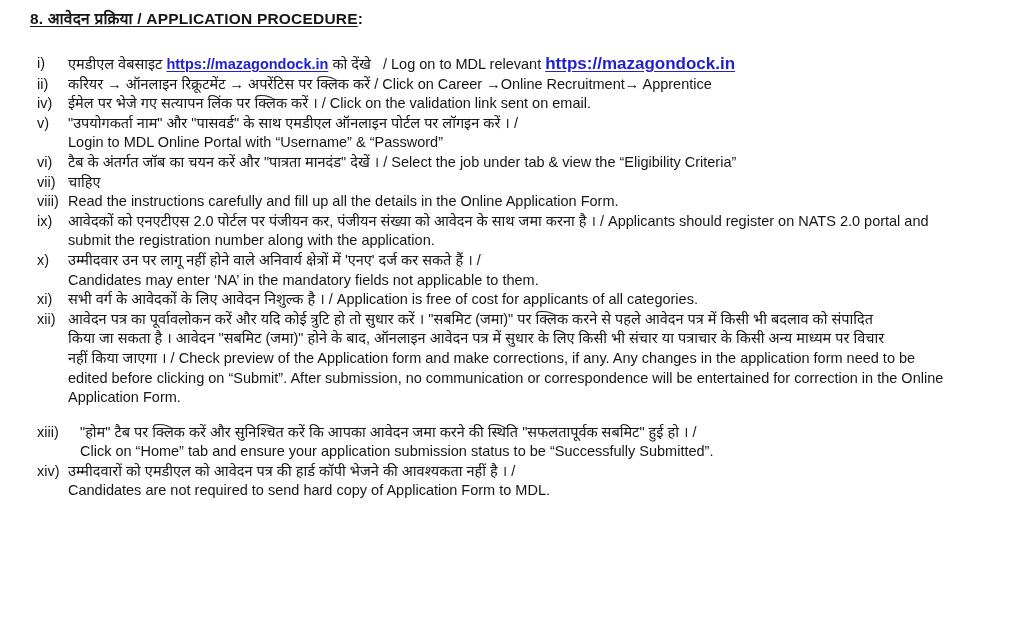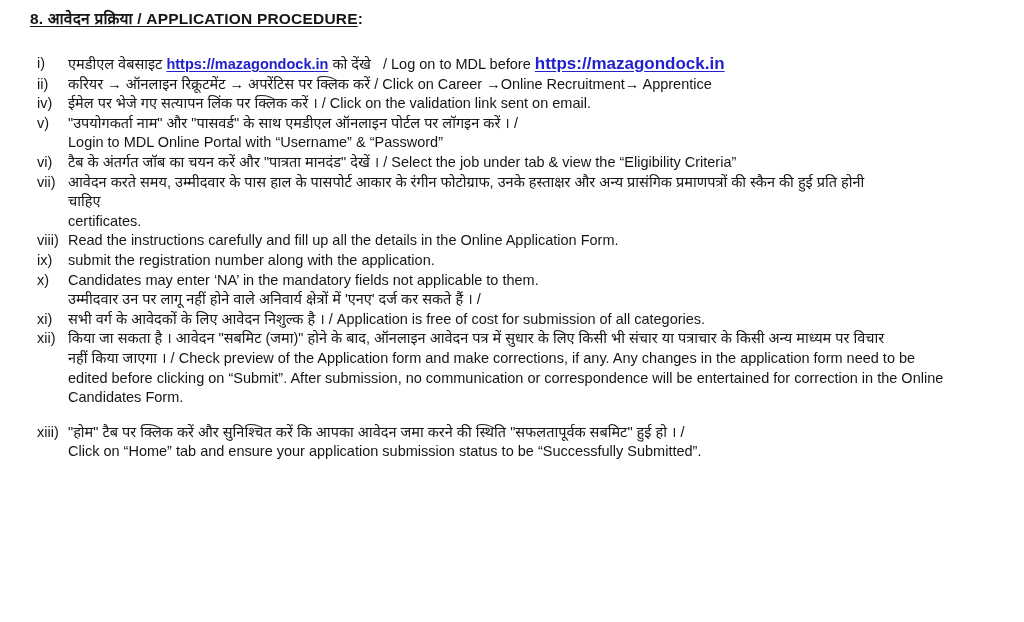--- a/index.html
+++ b/index.html
@@ -30,20 +30,21 @@
   }
   .proc-list {
     margin-top: 25px;
   }
   .proc-item {
     display: flex;
     align-items: flex-start;
   }
   .proc-item.gap-before {
     margin-top: 15px;
+    gap: 12px;
   }
   .item-num {
     flex: 0 0 38px;
     box-sizing: border-box;
     padding-left: 7px;
     font-size: 14.5px;
     line-height: 19.6px;
     white-space: pre;
   }
   .item-content {
@@ -69,21 +70,21 @@
 </head>
 <body>
 
 <div class="page">
   <div class="doc-title"><span class="u">8. आवेदन प्रक्रिया / APPLICATION PROCEDURE</span><span>:</span></div>
 
   <div class="proc-list">
       <div class="proc-item">
         <span class="item-num">i)</span>
         <div class="item-content">
-          <div class="item-line"><span>एमडीएल वेबसाइट </span><a href="#" class="doc-link">https://mazagondock.in</a><span> को देंखे   / Log on to MDL before </span><a href="#" class="doc-link link-lg">https://mazagondock.in</a></div>
+          <div class="item-line"><span>एमडीएल वेबसाइट </span><a href="#" class="doc-link">https://mazagondock.in</a><span> को देंखे   / Log on to MDL relevant </span><a href="#" class="doc-link link-lg">https://mazagondock.in</a></div>
         </div>
       </div>
       <div class="proc-item">
         <span class="item-num">ii)</span>
         <div class="item-content">
           <div class="item-line"><span>करियर → ऑनलाइन रिक्रूटमेंट → अपरेंटिस पर क्लिक करें / Click on Career →Online Recruitment→ Apprentice</span></div>
         </div>
       </div>
       <div class="proc-item">
         <span class="item-num">iv)</span>
@@ -100,60 +101,67 @@
       </div>
       <div class="proc-item">
         <span class="item-num">vi)</span>
         <div class="item-content">
           <div class="item-line"><span>टैब के अंतर्गत जॉब का चयन करें और "पात्रता मानदंड" देखें । / Select the job under tab &amp; view the “Eligibility Criteria”</span></div>
         </div>
       </div>
       <div class="proc-item">
         <span class="item-num">vii)</span>
         <div class="item-content">
-          <div class="item-line"><span>आवेदन करते समय, उम्मीदवार के पास हाल के पासपोर्ट आकार के रंगीन फोटोग्राफ, उनके हस्ताक्षर और अन्य प्रासंगिक प्रमाणपत्रों की स्कैन की हुई प्रति होनी</span></div>
           <div class="item-line"><span>चाहिए</span></div>
-          <div class="item-line"><span>certificates.</span></div>
         </div>
       </div>
       <div class="proc-item">
         <span class="item-num">viii)</span>
         <div class="item-content">
           <div class="item-line"><span>Read the instructions carefully and fill up all the details in the Online Application Form.</span></div>
         </div>
       </div>
       <div class="proc-item">
         <span class="item-num">ix)</span>
         <div class="item-content">
+          <div class="item-line"><span>आवेदकों को एनएटीएस 2.0 पोर्टल पर पंजीयन कर, पंजीयन संख्या को आवेदन के साथ जमा करना है । / Applicants should register on NATS 2.0 portal and</span></div>
           <div class="item-line"><span>submit the registration number along with the application.</span></div>
         </div>
       </div>
       <div class="proc-item">
         <span class="item-num">x)</span>
         <div class="item-content">
+          <div class="item-line"><span>उम्मीदवार उन पर लागू नहीं होने वाले अनिवार्य क्षेत्रों में 'एनए' दर्ज कर सकते हैं । /</span></div>
           <div class="item-line"><span>Candidates may enter ‘NA’ in the mandatory fields not applicable to them.</span></div>
-          <div class="item-line"><span>उम्मीदवार उन पर लागू नहीं होने वाले अनिवार्य क्षेत्रों में 'एनए' दर्ज कर सकते हैं । /</span></div>
         </div>
       </div>
       <div class="proc-item">
         <span class="item-num">xi)</span>
         <div class="item-content">
-          <div class="item-line"><span>सभी वर्ग के आवेदकों के लिए आवेदन निशुल्क है । / Application is free of cost for submission of all categories.</span></div>
+          <div class="item-line"><span>सभी वर्ग के आवेदकों के लिए आवेदन निशुल्क है । / Application is free of cost for applicants of all categories.</span></div>
         </div>
       </div>
       <div class="proc-item">
         <span class="item-num">xii)</span>
         <div class="item-content">
+          <div class="item-line"><span>आवेदन पत्र का पूर्वावलोकन करें और यदि कोई त्रुटि हो तो सुधार करें । "सबमिट (जमा)" पर क्लिक करने से पहले आवेदन पत्र में किसी भी बदलाव को संपादित</span></div>
           <div class="item-line"><span>किया जा सकता है । आवेदन "सबमिट (जमा)" होने के बाद, ऑनलाइन आवेदन पत्र में सुधार के लिए किसी भी संचार या पत्राचार के किसी अन्य माध्यम पर विचार</span></div>
           <div class="item-line"><span>नहीं किया जाएगा । / Check preview of the Application form and make corrections, if any. Any changes in the application form need to be</span></div>
           <div class="item-line"><span>edited before clicking on “Submit”. After submission, no communication or correspondence will be entertained for correction in the Online</span></div>
-          <div class="item-line"><span>Candidates Form.</span></div>
+          <div class="item-line"><span>Application Form.</span></div>
         </div>
       </div>
       <div class="proc-item gap-before">
         <span class="item-num">xiii)</span>
         <div class="item-content">
           <div class="item-line"><span>"होम" टैब पर क्लिक करें और सुनिश्चित करें कि आपका आवेदन जमा करने की स्थिति "सफलतापूर्वक सबमिट" हुई हो । /</span></div>
           <div class="item-line"><span>Click on “Home” tab and ensure your application submission status to be “Successfully Submitted”.</span></div>
         </div>
       </div>
+      <div class="proc-item">
+        <span class="item-num">xiv)</span>
+        <div class="item-content">
+          <div class="item-line"><span>उम्मीदवारों को एमडीएल को आवेदन पत्र की हार्ड कॉपी भेजने की आवश्यकता नहीं है । /</span></div>
+          <div class="item-line"><span>Candidates are not required to send hard copy of Application Form to MDL.</span></div>
+        </div>
+      </div>
     </div>
 </div>
 
 </body></html>

